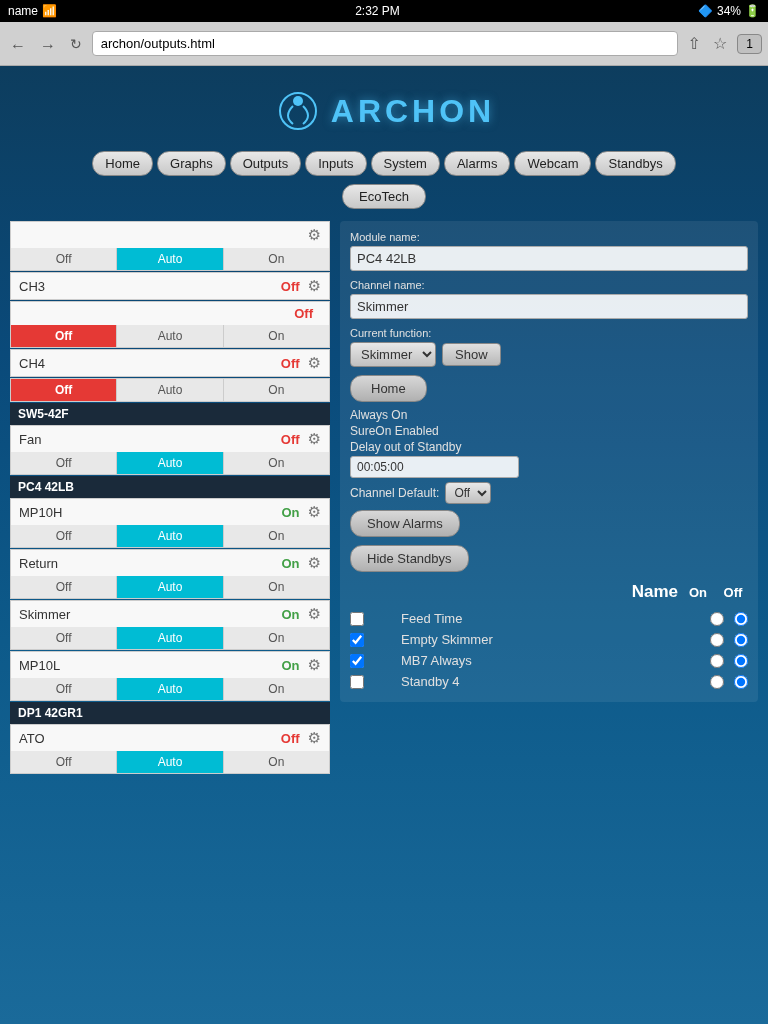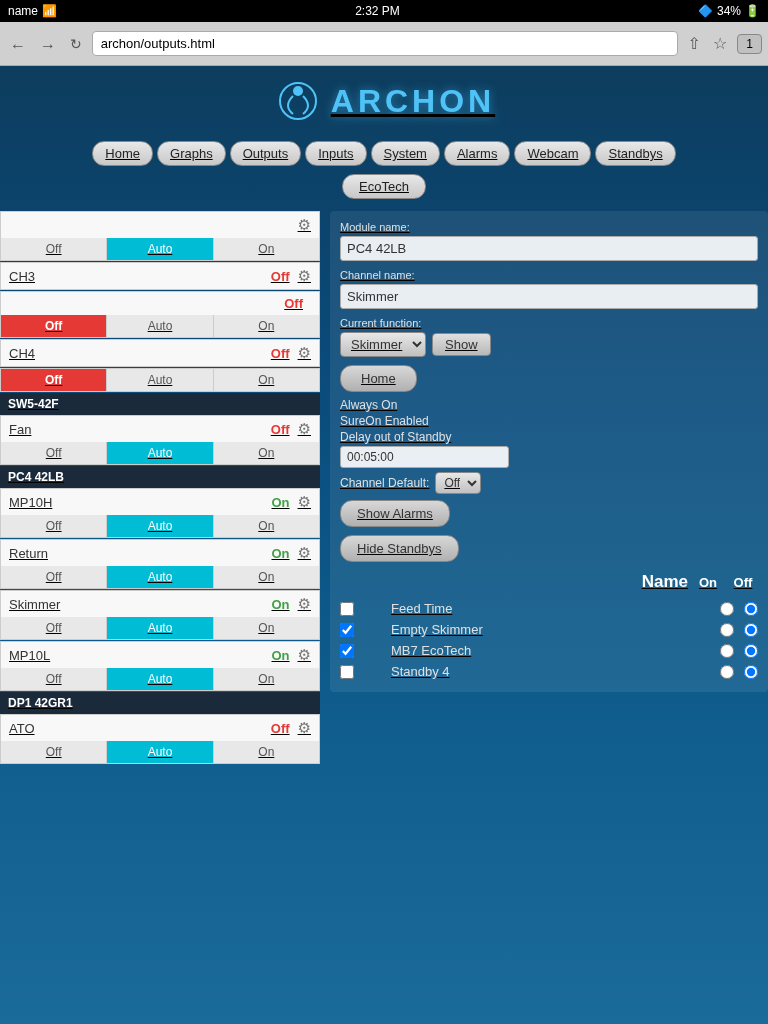--- a/index.html
+++ b/index.html
@@ -74,23 +74,22 @@
       border: 1px solid #888;
       border-radius: 4px;
       padding: 2px 8px;
       font-size: 12px;
     }
 
     
     .main-content {
       background: linear-gradient(180deg, #0d3d5e 0%, #0a4a7a 30%, #0d5a8a 60%, #1a6a9a 100%);
       min-height: 958px;
-      padding: 0;
+      padding: 10px;
       position: relative;
-      text-decoration: underline;
     }
 
     
     .app-header {
       text-align: center;
       padding: 10px 0 15px 0;
     }
     .logo-container {
       display: flex;
       align-items: center;
@@ -625,21 +624,21 @@
             <input type="checkbox" class="standby-checkbox" checked="" style="">
             <span class="standby-name">Empty Skimmer</span>
             <div class="radio-group">
               <input type="radio" name="emptyskimmer" class="radio-btn" style="">
               <input type="radio" name="emptyskimmer" class="radio-btn" checked="" style="">
             </div>
           </div>
 
           <div class="standby-row">
             <input type="checkbox" class="standby-checkbox" checked="" style="">
-            <span class="standby-name">MB7 EcoTech</span>
+            <span class="standby-name">MB7 Always</span>
             <div class="radio-group">
               <input type="radio" name="mb7dosing" class="radio-btn" style="">
               <input type="radio" name="mb7dosing" class="radio-btn" checked="" style="">
             </div>
           </div>
 
           <div class="standby-row">
             <input type="checkbox" class="standby-checkbox" style="">
             <span class="standby-name">Standby 4</span>
             <div class="radio-group">

